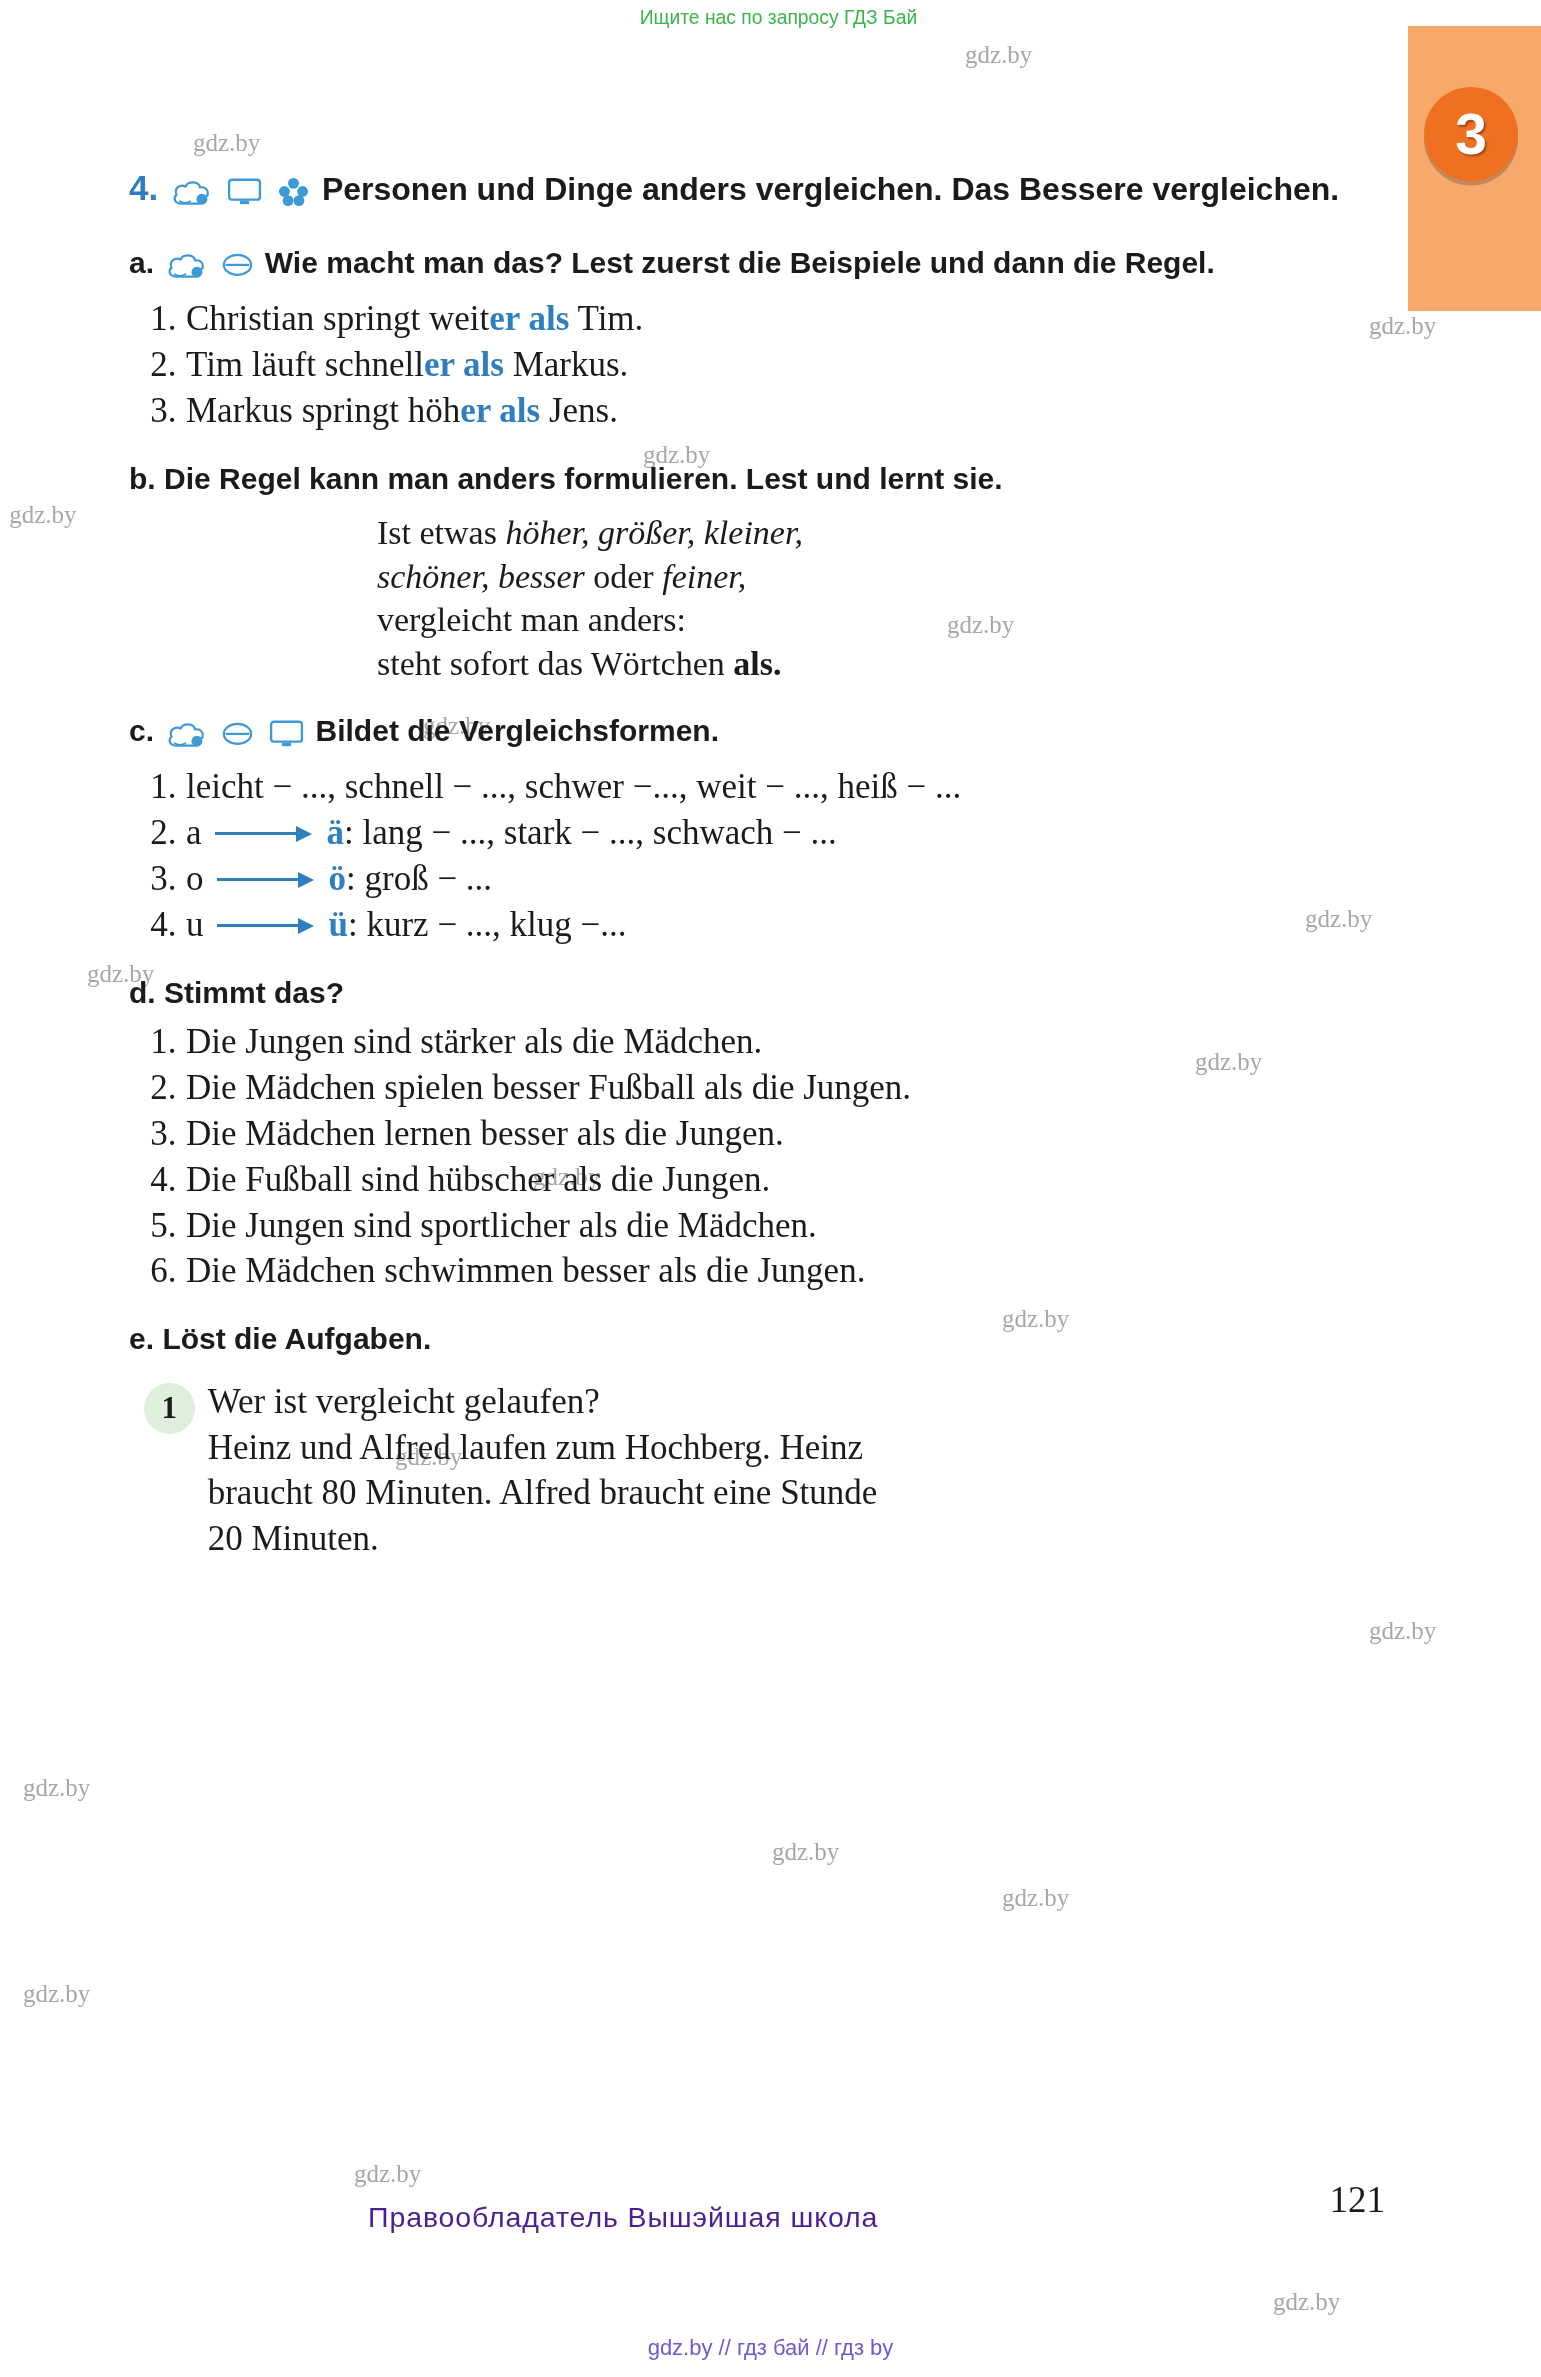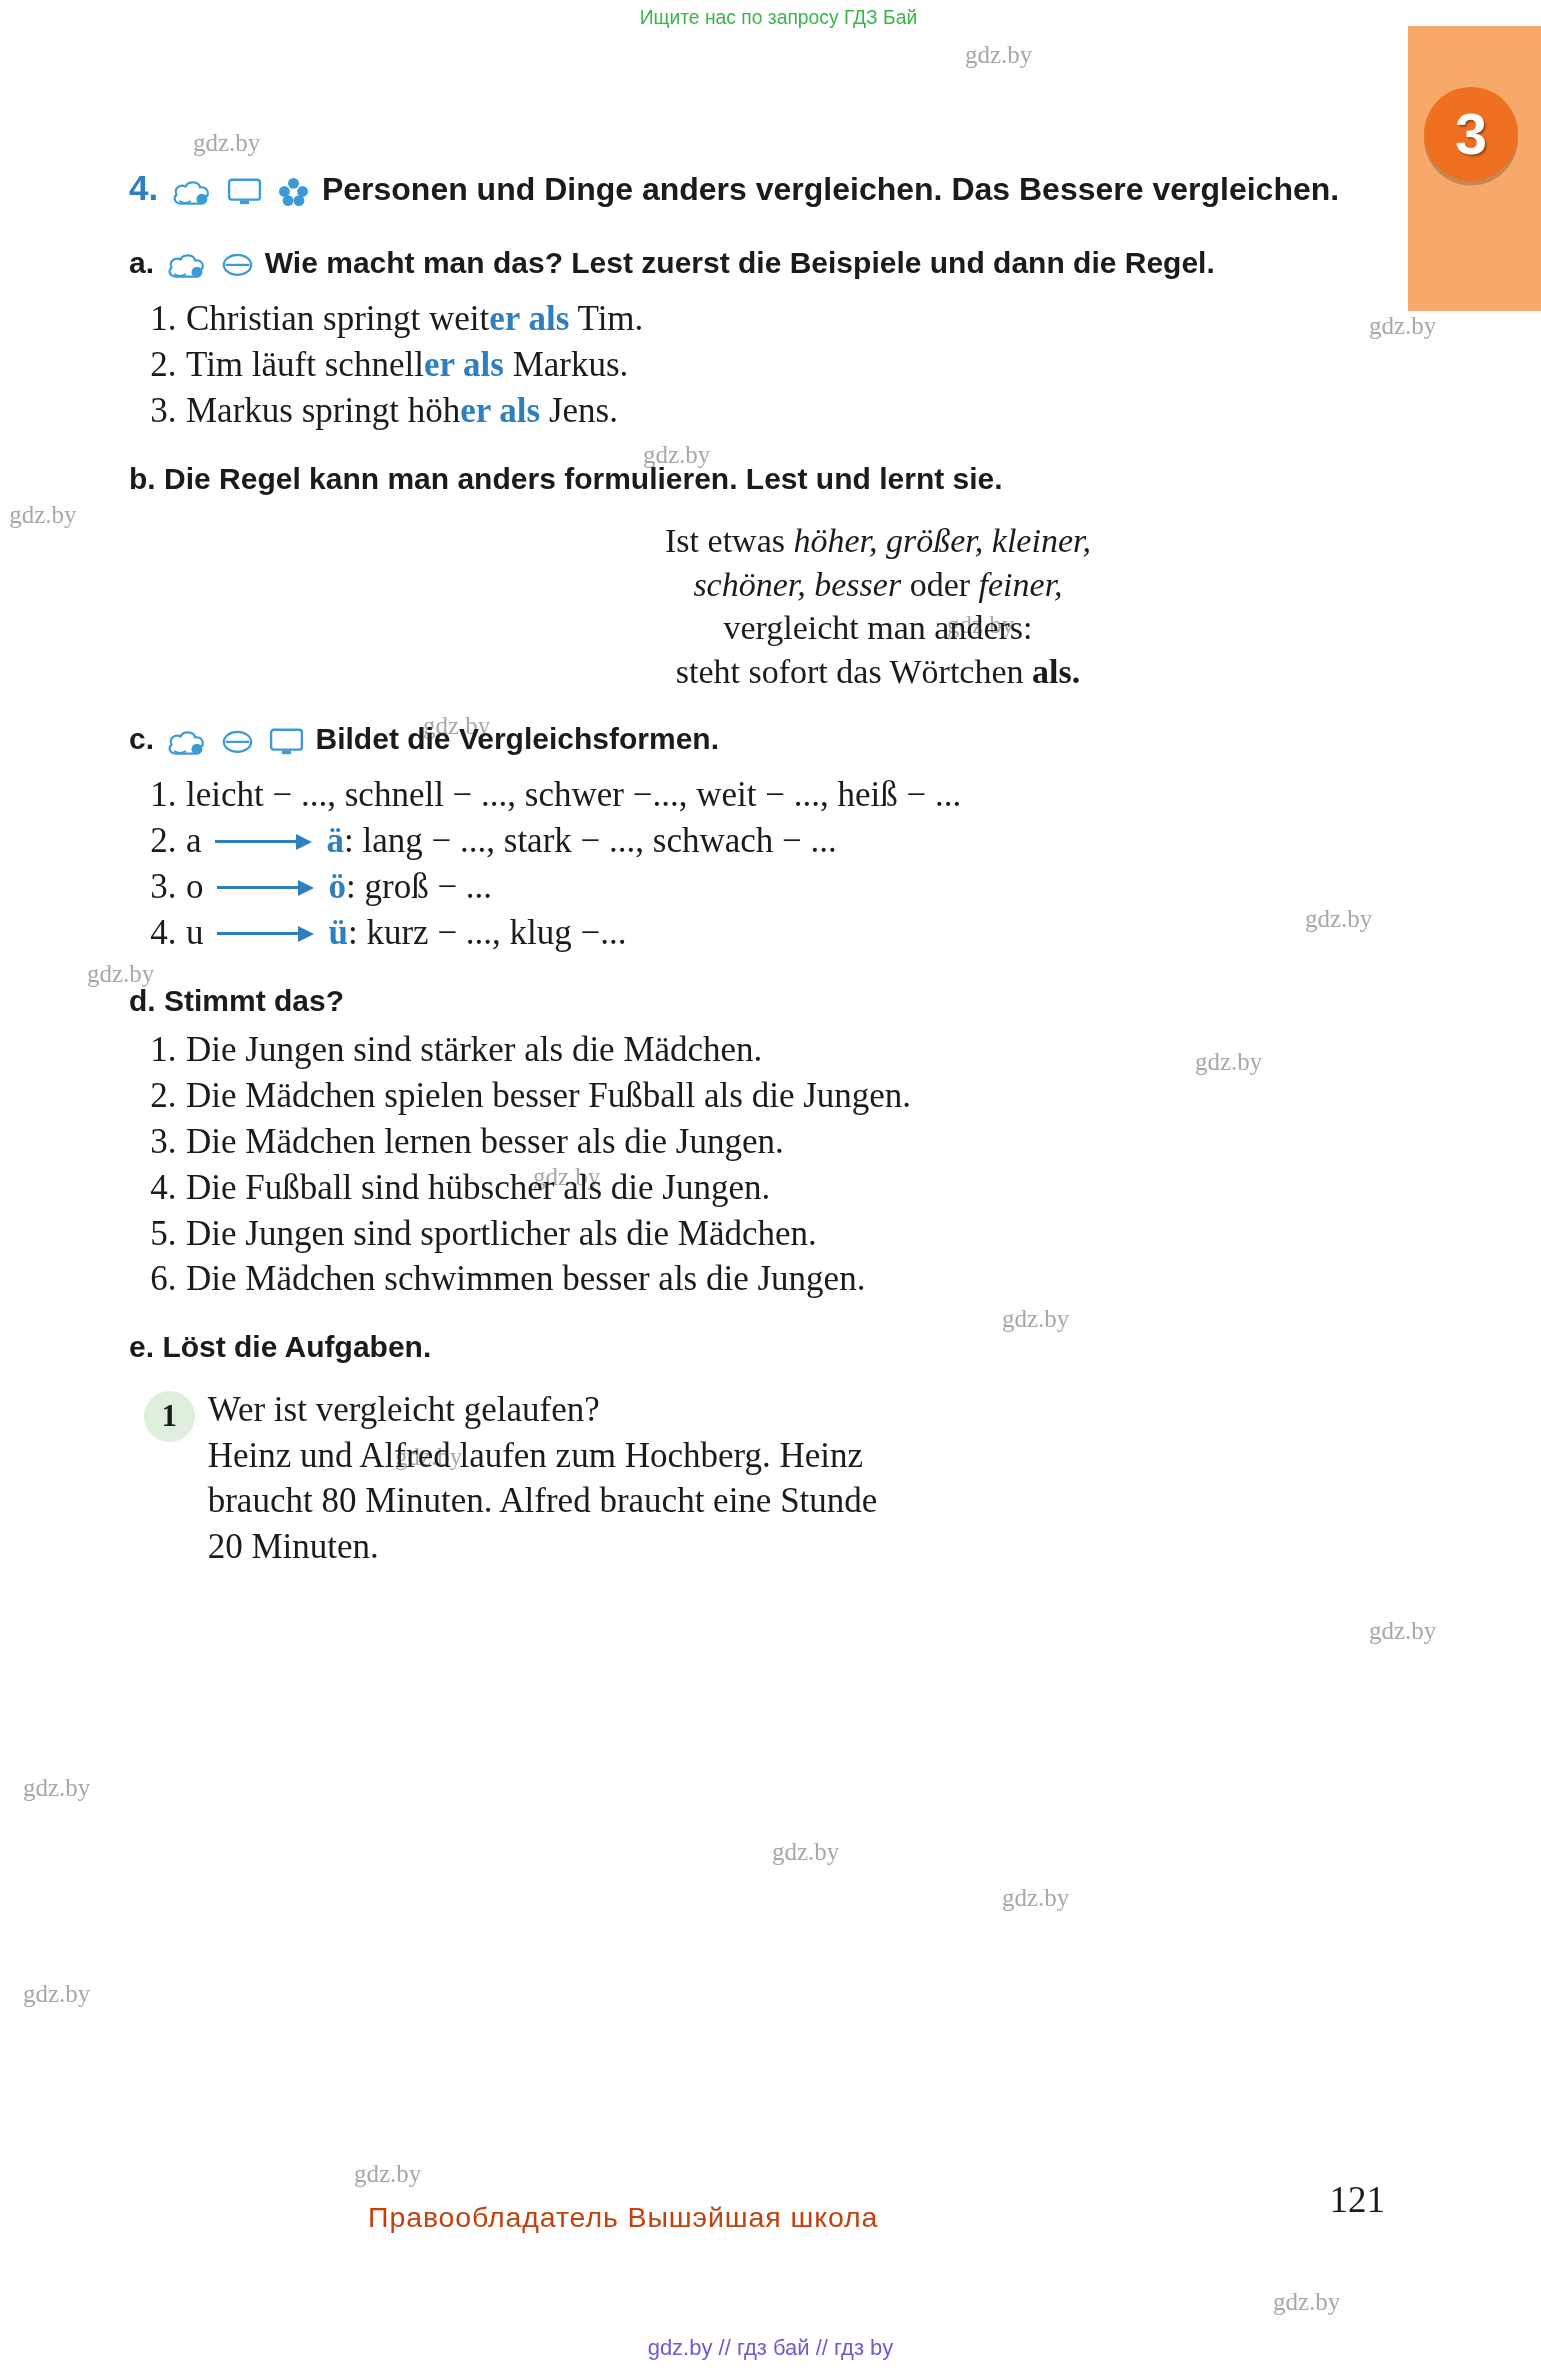--- a/index.html
+++ b/index.html
@@ -47,21 +47,21 @@
     font-size: 22px;
     color: #6b5bd2;
     white-space: nowrap;
   }
   .wm-publisher {
     position: absolute;
     left: 368px;
     top: 2201px;
     font-family: "Liberation Sans", sans-serif;
     font-size: 28.5px;
-    color: #c2410c;
+    color: #4c1d95;
     letter-spacing: 0.9px;
     white-space: nowrap;
   }
 
   
   .chapter-tab {
     position: absolute;
     right: 0;
     top: 26px;
     width: 133px;
@@ -150,22 +150,21 @@
     width: 42px;
     text-align: right;
   }
   .blue-bold { color: #2f7fbf; font-weight: bold; }
 
   
   .rule {
     font-family: "Liberation Serif", serif;
     font-size: 34px;
     line-height: 1.28;
-    margin: 21px 0 0 248px;
-    text-align: center;
+    margin: 13px 0 0 248px;
   }
   .rule i { font-style: italic; }
   .rule b { font-weight: bold; }
 
   
   .arrow-row { display: flex; align-items: center; }
   .arrow {
     display: inline-block;
     position: relative;
     width: 101px;

